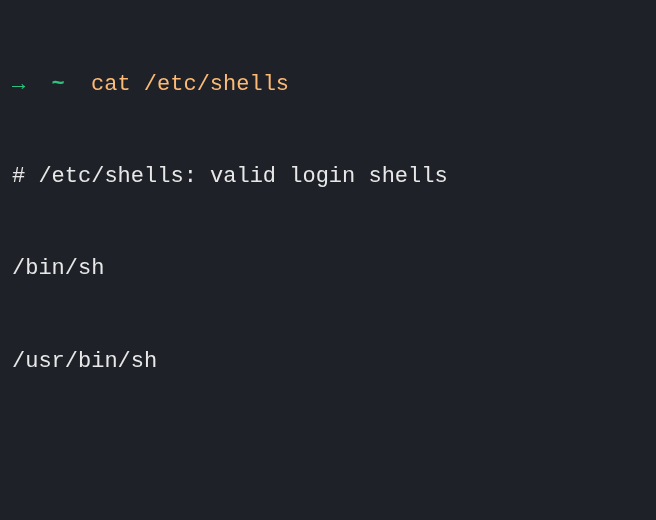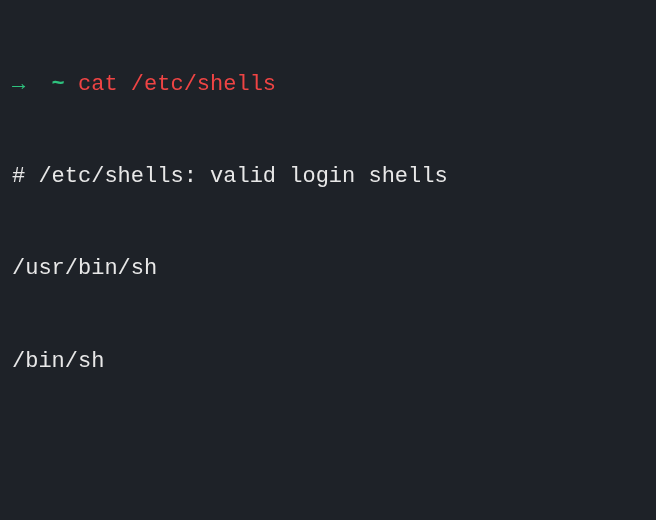--- a/index.html
+++ b/index.html
@@ -27,39 +27,40 @@
     }
     .arrow {
       color: #2ec27e;
       font-weight: bold;
     }
     .cwd {
       color: #2ec27e;
       font-weight: bold;
     }
     .command {
-      color: #ef4444;
+      color: #fdba74;
+      margin-left: 13px;
     }
     .output-line {
       color: #e8e8e8;
     }
     .comment {
       color: #e8e8e8;
     }
   </style>
 </head>
 <body>
 
 <div class="terminal">
   <div class="prompt-line">
     <span class="arrow">→</span><span>  </span><span class="cwd">~</span><span> </span><span class="command">cat /etc/shells</span>
   </div>
   <div class="comment output-line"># /etc/shells: valid login shells</div>
+  <div class="output-line">/bin/sh</div>
   <div class="output-line">/usr/bin/sh</div>
-  <div class="output-line">/bin/sh</div>
   
   
   
   
   
   
   
   
   
 </div>

